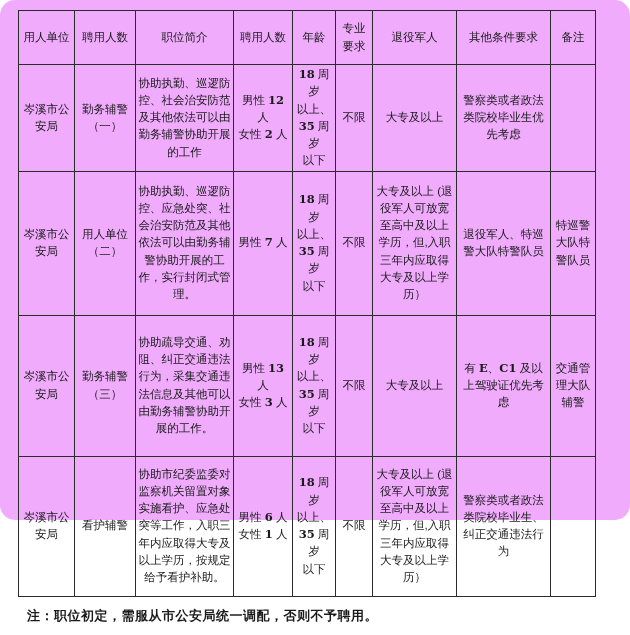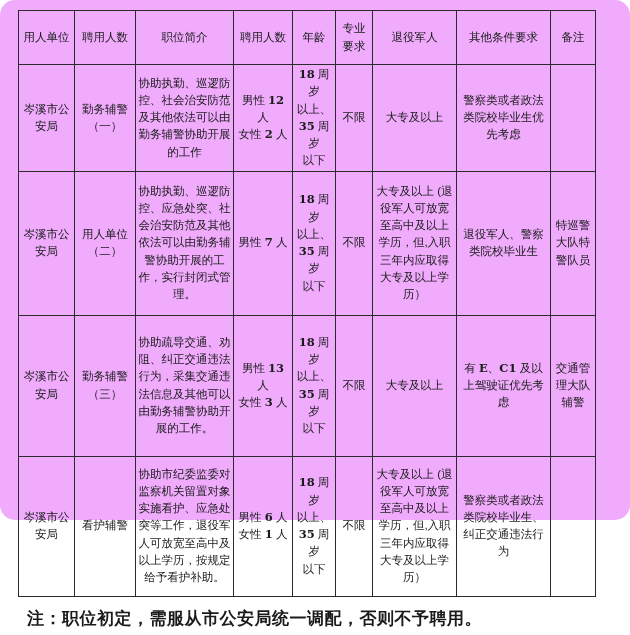--- a/index.html
+++ b/index.html
@@ -44,21 +44,21 @@
 
   .positions b {
     font-family: "DejaVu Serif", "Liberation Serif", serif;
     font-weight: bold;
   }
 
   .footnote {
     position: absolute;
     left: 27px;
     top: 607px;
-    font-size: 17px;
+    font-size: 13px;
     font-weight: bold;
     color: #1a1a1a;
     letter-spacing: 0.5px;
   }
 </style>
 </head>
 <body>
 
 <div class="sheet">
 
@@ -108,21 +108,21 @@
       <td>岑溪市公安局</td>
       <td>用人单位（二）</td>
       <td class="just">协助执勤、巡逻防控、应急处突、社会治安防范及其他依法可以由勤务辅警协助开展的工作，实行封闭式管理。</td>
       <td class="pre">男性 <b>7</b> 人</td>
       <td class="pre"><b>18</b> 周岁
 以上、
 <b>35</b> 周岁
 以下</td>
       <td>不限</td>
       <td class="just">大专及以上 (退役军人可放宽至高中及以上学历，但,入职三年内应取得大专及以上学历）</td>
-      <td class="just">退役军人、警察类院校毕业生</td>
+      <td class="just">退役军人、特巡警大队特警队员</td>
       <td>特巡警大队特警队员</td>
     </tr>
 
     <tr class="row-3">
       <td>岑溪市公安局</td>
       <td>勤务辅警（三）</td>
       <td class="just">协助疏导交通、劝阻、纠正交通违法行为，采集交通违法信息及其他可以由勤务辅警协助开展的工作。</td>
       <td class="pre">男性 <b>13</b> 人
 女性 <b>3</b> 人</td>
       <td class="pre"><b>18</b> 周岁
@@ -131,21 +131,21 @@
 以下</td>
       <td>不限</td>
       <td class="just">大专及以上</td>
       <td class="just">有 <b>E</b>、<b>C1</b> 及以上驾驶证优先考虑</td>
       <td>交通管理大队辅警</td>
     </tr>
 
     <tr class="row-4">
       <td>岑溪市公安局</td>
       <td>看护辅警</td>
-      <td class="just">协助市纪委监委对监察机关留置对象实施看护、应急处突等工作，退役军人可放宽至高中及以上学历，按规定给予看护补助。</td>
+      <td class="just">协助市纪委监委对监察机关留置对象实施看护、应急处突等工作，入职三年内应取得大专及以上学历，按规定给予看护补助。</td>
       <td class="pre">男性 <b>6</b> 人
 女性 <b>1</b> 人</td>
       <td class="pre"><b>18</b> 周岁
 以上、
 <b>35</b> 周岁
 以下</td>
       <td>不限</td>
       <td class="just">大专及以上 (退役军人可放宽至高中及以上学历，但,入职三年内应取得大专及以上学历）</td>
       <td class="just">警察类或者政法类院校毕业生、纠正交通违法行为</td>
       <td></td>

